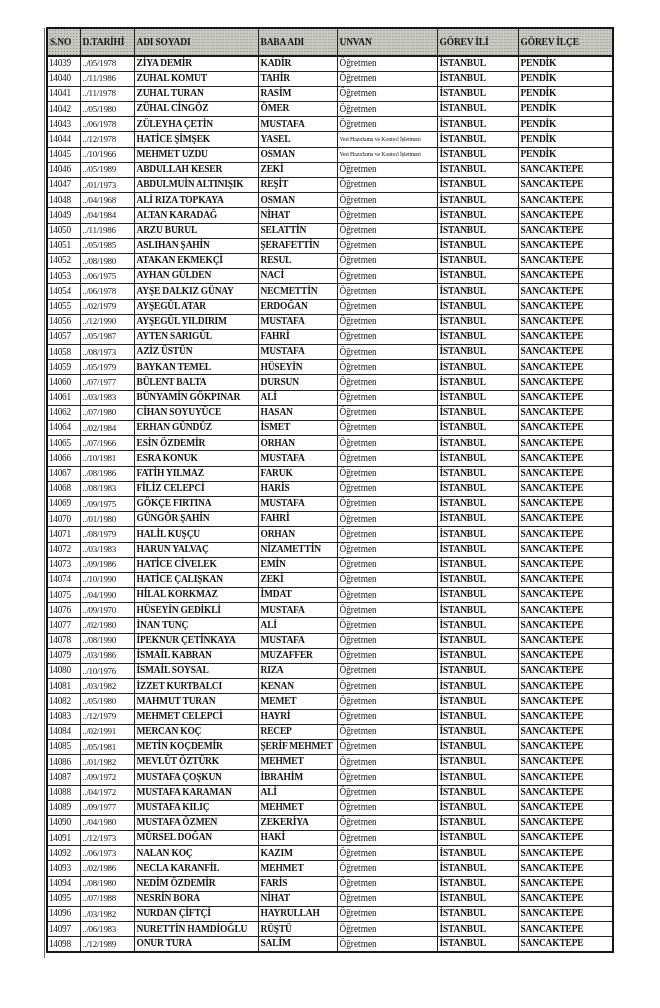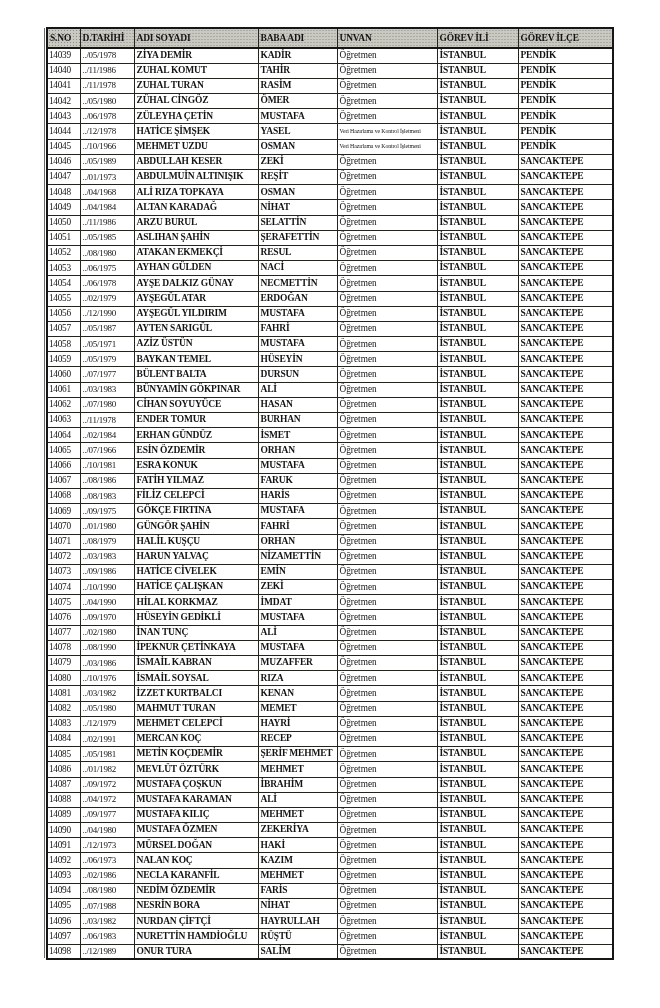--- a/index.html
+++ b/index.html
@@ -14,21 +14,21 @@
     position:absolute;left:46px;top:27px;width:566px;
     border-collapse:collapse;table-layout:fixed;
     border:2px solid #161616;
   }
   th,td{
     border:1px solid #24241f;
     padding:0 2px;overflow:hidden;white-space:nowrap;
     vertical-align:middle;box-sizing:border-box;
   }
   thead th{
-    height:20px;font-size:9.5px;font-weight:bold;text-align:left;
+    height:28px;font-size:9.5px;font-weight:bold;text-align:left;
     letter-spacing:-0.2px;
     background-color:#c9c9c1;
     background-image:radial-gradient(circle,#8d8d85 0.6px,transparent 1px);
     background-size:3px 3px;
     border-bottom:2px solid #161616;
   }
   tbody td{height:15.2px;font-size:9.5px;line-height:1;}
   tbody tr:last-child td{border-bottom:2px solid #161616;}
   td.c0{font-size:9.3px;padding:0 1px;letter-spacing:-0.3px;margin-top:12px;}
   td.c1{font-size:9px;letter-spacing:-0.3px;margin-left:30px;}
@@ -229,21 +229,21 @@
           <td class="c0">14057</td>
           <td class="c1">../05/1987</td>
           <td class="c2">AYTEN SARIGÜL</td>
           <td class="c3">FAHRİ</td>
           <td class="c4">Öğretmen</td>
           <td class="c5">İSTANBUL</td>
           <td class="c6">SANCAKTEPE</td>
         </tr>
         <tr>
           <td class="c0">14058</td>
-          <td class="c1">../05/1971</td>
+          <td class="c1">../08/1973</td>
           <td class="c2">AZİZ ÜSTÜN</td>
           <td class="c3">MUSTAFA</td>
           <td class="c4">Öğretmen</td>
           <td class="c5">İSTANBUL</td>
           <td class="c6">SANCAKTEPE</td>
         </tr>
         <tr>
           <td class="c0">14059</td>
           <td class="c1">../05/1979</td>
           <td class="c2">BAYKAN TEMEL</td>
@@ -268,29 +268,20 @@
           <td class="c3">ALİ</td>
           <td class="c4">Öğretmen</td>
           <td class="c5">İSTANBUL</td>
           <td class="c6">SANCAKTEPE</td>
         </tr>
         <tr>
           <td class="c0">14062</td>
           <td class="c1">../07/1980</td>
           <td class="c2">CİHAN SOYUYÜCE</td>
           <td class="c3">HASAN</td>
-          <td class="c4">Öğretmen</td>
-          <td class="c5">İSTANBUL</td>
-          <td class="c6">SANCAKTEPE</td>
-        </tr>
-        <tr>
-          <td class="c0">14063</td>
-          <td class="c1">../11/1978</td>
-          <td class="c2">ENDER TOMUR</td>
-          <td class="c3">BURHAN</td>
           <td class="c4">Öğretmen</td>
           <td class="c5">İSTANBUL</td>
           <td class="c6">SANCAKTEPE</td>
         </tr>
         <tr>
           <td class="c0">14064</td>
           <td class="c1">../02/1984</td>
           <td class="c2">ERHAN GÜNDÜZ</td>
           <td class="c3">İSMET</td>
           <td class="c4">Öğretmen</td>

